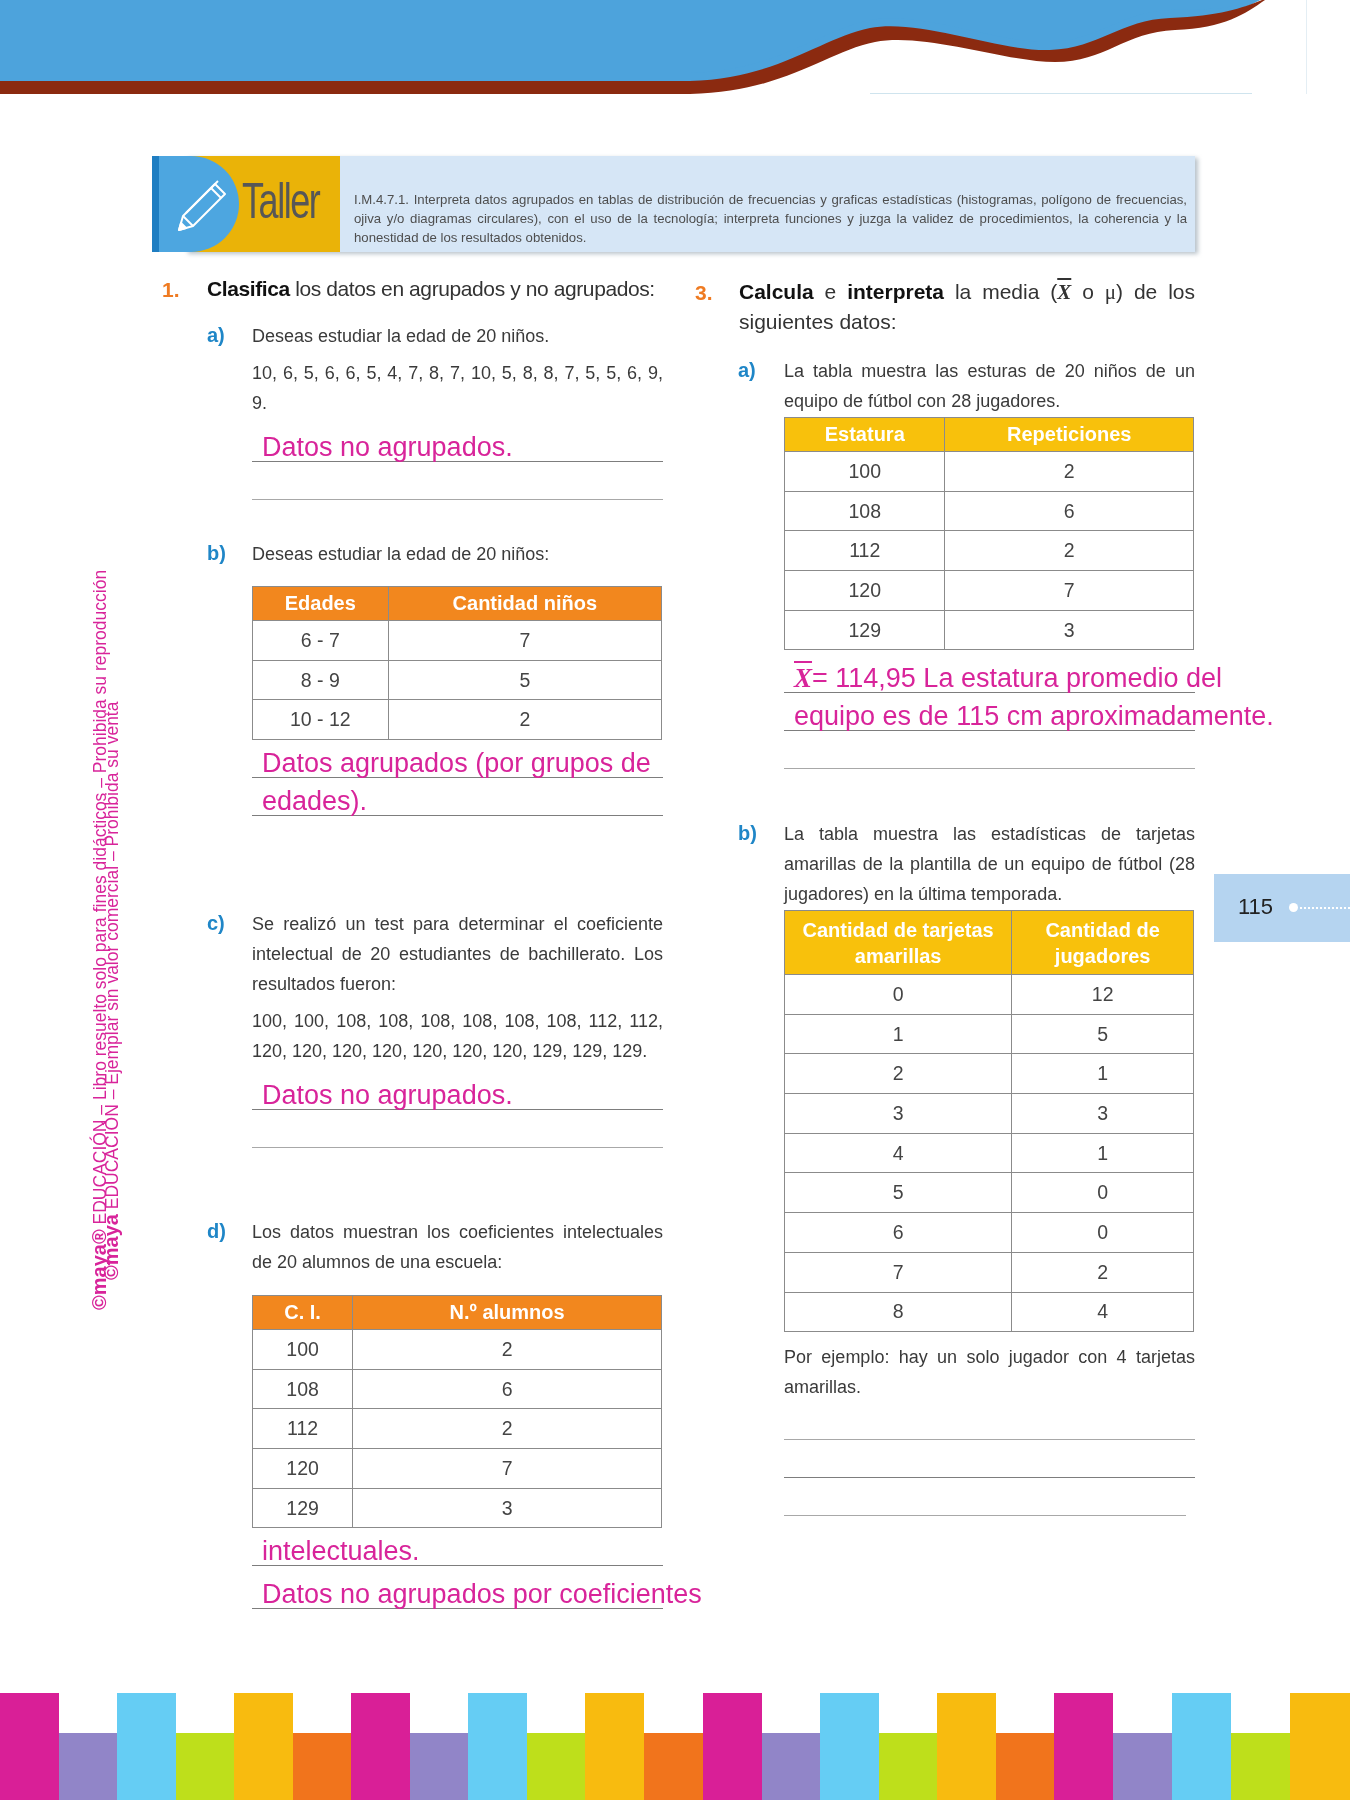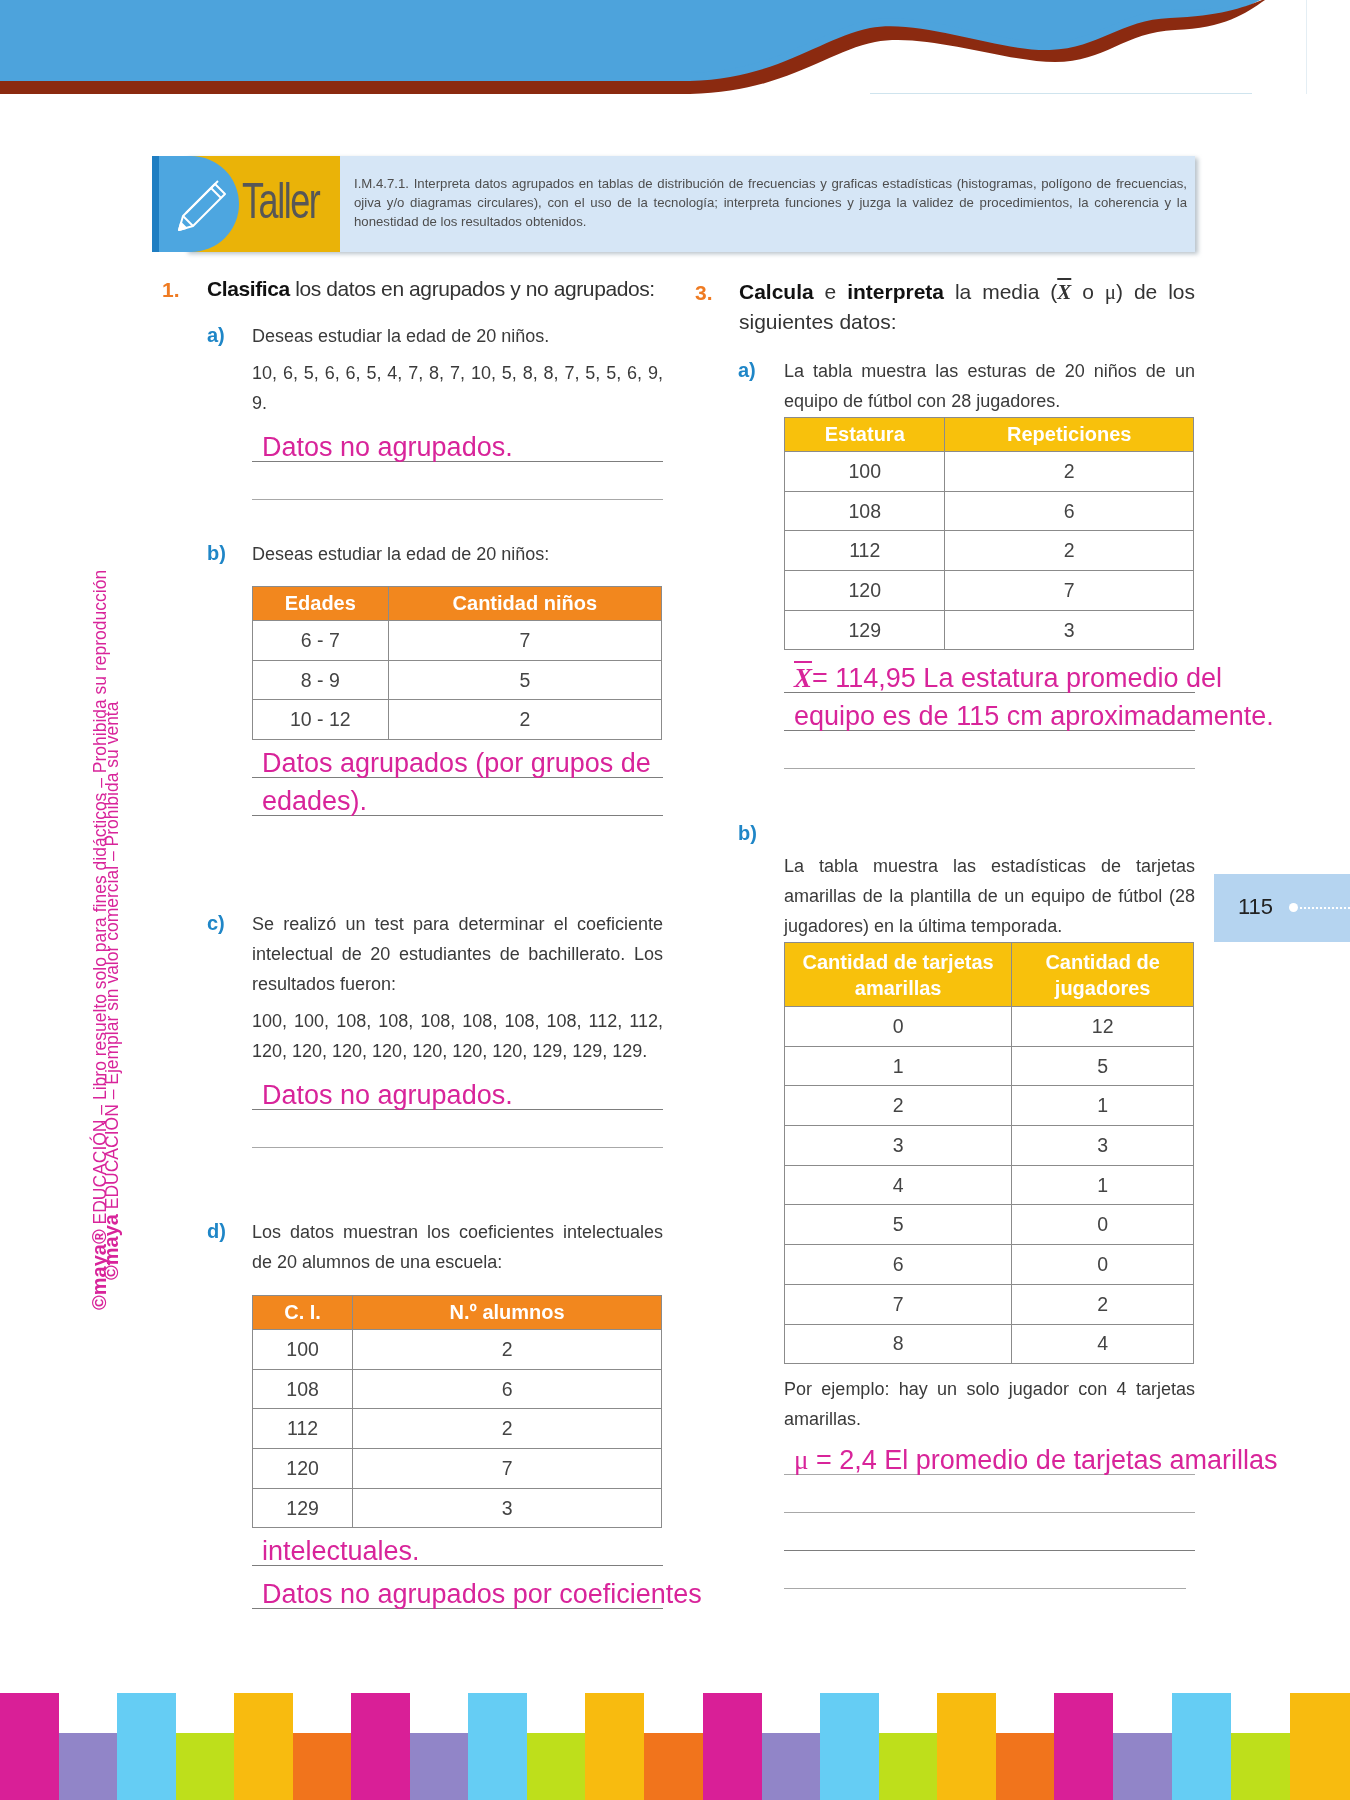--- a/index.html
+++ b/index.html
@@ -12,21 +12,21 @@
   .header-vrule { position: absolute; left: 1306px; top: 0; width: 1px; height: 94px; background: #e4eef4; }
 
   
   .banner { position: absolute; left: 152px; top: 156px; width: 1043px; height: 96px; }
   .banner-shadow { position: absolute; left: 188px; top: 158px; width: 1010px; height: 96px; background: #b9c3cb; filter: blur(2px); }
   .banner-left { position: absolute; left: 0; top: 0; width: 188px; height: 96px; background: #eab308; }
   .banner-stripe { position: absolute; left: 0; top: 0; width: 7px; height: 96px; background: #1f7ec2; }
   .banner-d { position: absolute; left: 7px; top: 0; width: 80px; height: 96px; background: #4da6e0; border-radius: 0 48px 48px 0; }
   .pencil { position: absolute; left: 12px; top: 20px; width: 64px; height: 60px; }
   .taller-title { position: absolute; left: 90px; top: 16px; font-family: "Liberation Sans Narrow", "Liberation Sans", sans-serif; font-size: 50px; color: #575757; letter-spacing: -2px; transform: scaleX(0.72); transform-origin: left top; }
-  .banner-box { position: absolute; left: 188px; top: 0; width: 855px; height: 96px; background: #d6e6f6; padding: 18px 8px 0 14px; }
+  .banner-box { position: absolute; left: 188px; top: 0; width: 855px; height: 96px; background: #d6e6f6; padding: 34px 8px 0 14px; }
   .banner-text { font-size: 13.2px; line-height: 19px; color: #4e4e4e; text-align: justify; }
 
   
   .col { position: absolute; top: 278px; }
   .col-left { left: 160px; width: 503px; }
   .col-right { left: 690px; width: 505px; }
 
   .q-num { position: absolute; font-size: 21px; font-weight: bold; color: #ef7b22; }
   .q-text { font-size: 21px; line-height: 30px; color: #333; }
   .q-text b { font-weight: normal; color: #111; font-weight: 600; }
@@ -269,21 +269,21 @@
         <span class="answer-text">equipo es de 115 cm aproximadamente.</span>
       </div>
       <div class="answer-line light">
         <span class="answer-text"></span>
       </div>
     </div>
   </div>
 
   <div style="position:absolute; left:0; top:544px; width:505px;">
     <div class="sub-letter" style="left:48px; top:0;">b)</div>
-    <div style="position:absolute; left:94px; top:-3px; width:411px;margin-top:32px;">
+    <div style="position:absolute; left:94px; top:-3px; width:411px;">
       <p class="para">La tabla muestra las estadísticas de tarjetas amarillas de la plantilla de un equipo de fútbol (28 jugadores) en la última temporada.</p>
       <table class="data yellow tall" style="margin-top:1px;">
         <thead>
           <tr>
             <th>Cantidad de tarjetas amarillas</th>
             <th>Cantidad de jugadores</th>
           </tr>
         </thead>
         <tbody>
           <tr>
@@ -318,23 +318,20 @@
               <td>7</td>
               <td>2</td>
             </tr>
           <tr>
               <td>8</td>
               <td>4</td>
             </tr>
         </tbody>
       </table>
       <p class="para" style="margin-top:10px;">Por ejemplo: hay un solo jugador con 4 tarjetas amarillas.</p>
-      <div class="answer-line light" style="margin-top:3px;">
-        <span class="answer-text"><span class="mu">μ</span><span> = 2,4  El promedio de tarjetas amarillas</span></span>
-      </div>
       <div class="answer-line light">
         <span class="answer-text"></span>
       </div>
       <div class="answer-line">
         <span class="answer-text"></span>
       </div>
       <div class="answer-line light" style="width:402px;">
         <span class="answer-text"></span>
       </div>
     </div>

